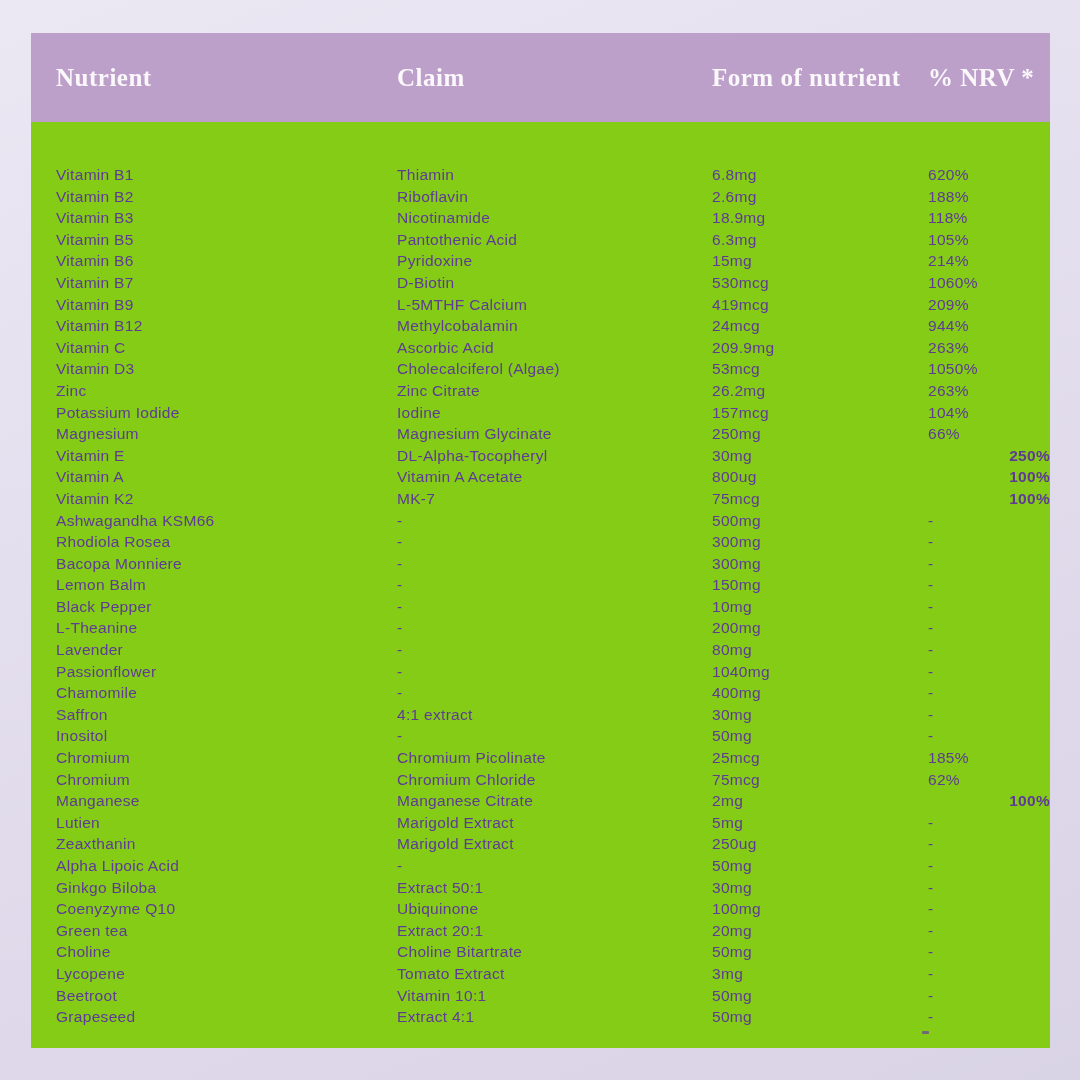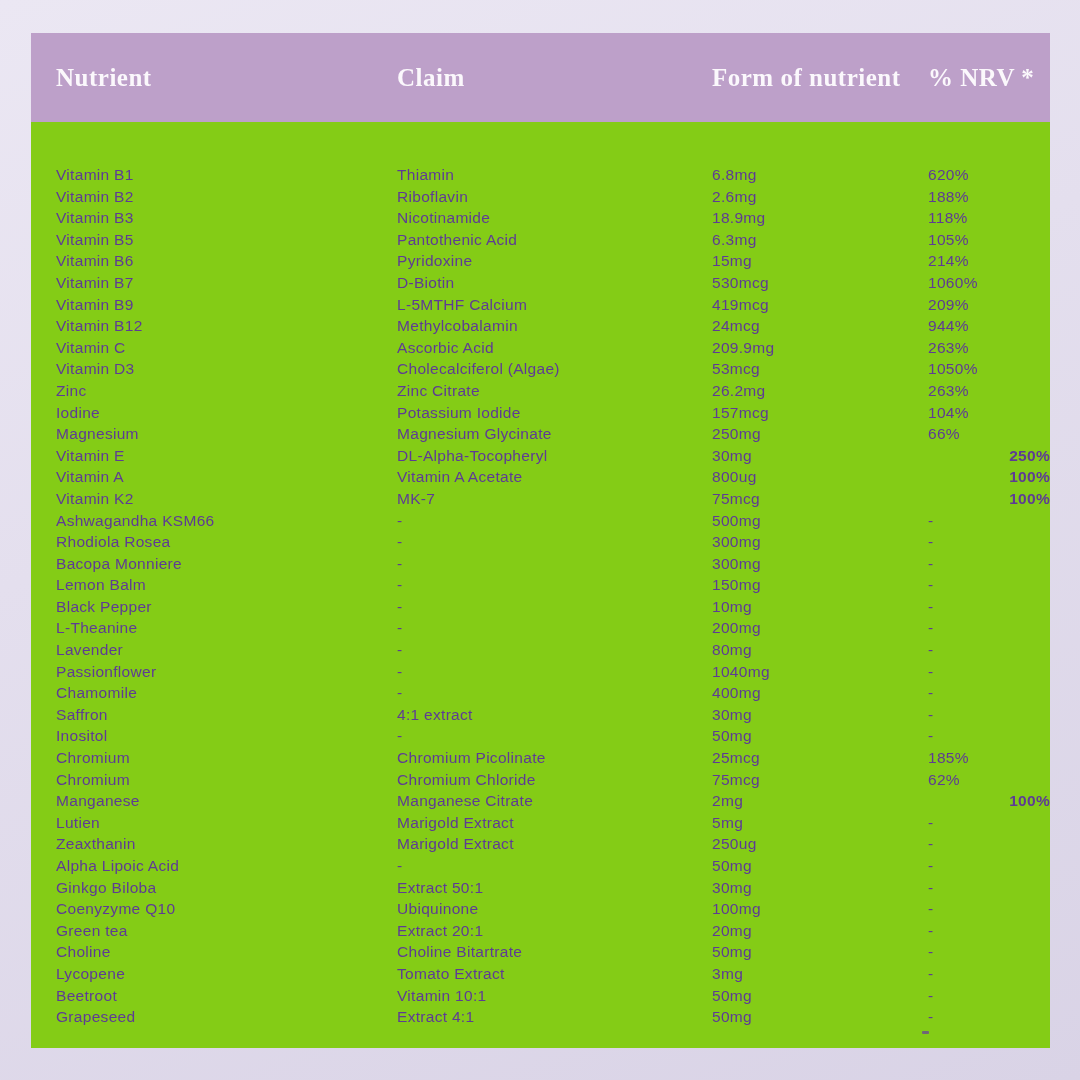--- a/index.html
+++ b/index.html
@@ -150,22 +150,22 @@
   </div>
 
   <div class="row">
     <span class="cell">Zinc</span>
     <span class="cell">Zinc Citrate</span>
     <span class="cell">26.2mg</span>
     <span class="cell">263%</span>
   </div>
 
   <div class="row">
+    <span class="cell">Potassium Iodide</span>
     <span class="cell">Iodine</span>
-    <span class="cell">Potassium Iodide</span>
     <span class="cell">157mcg</span>
     <span class="cell">104%</span>
   </div>
 
   <div class="row">
     <span class="cell">Magnesium</span>
     <span class="cell">Magnesium Glycinate</span>
     <span class="cell">250mg</span>
     <span class="cell">66%</span>
   </div>

